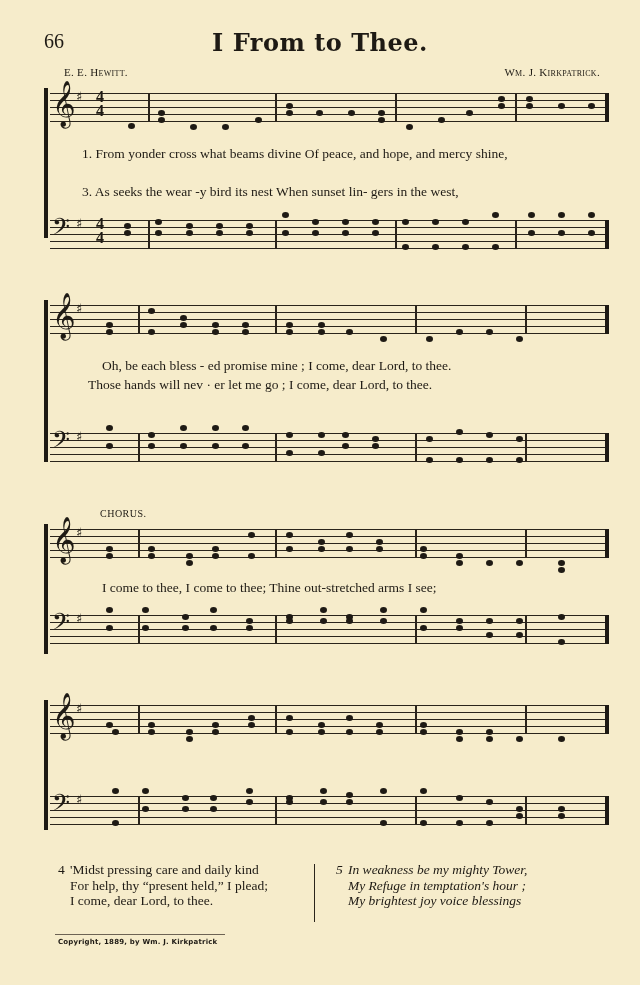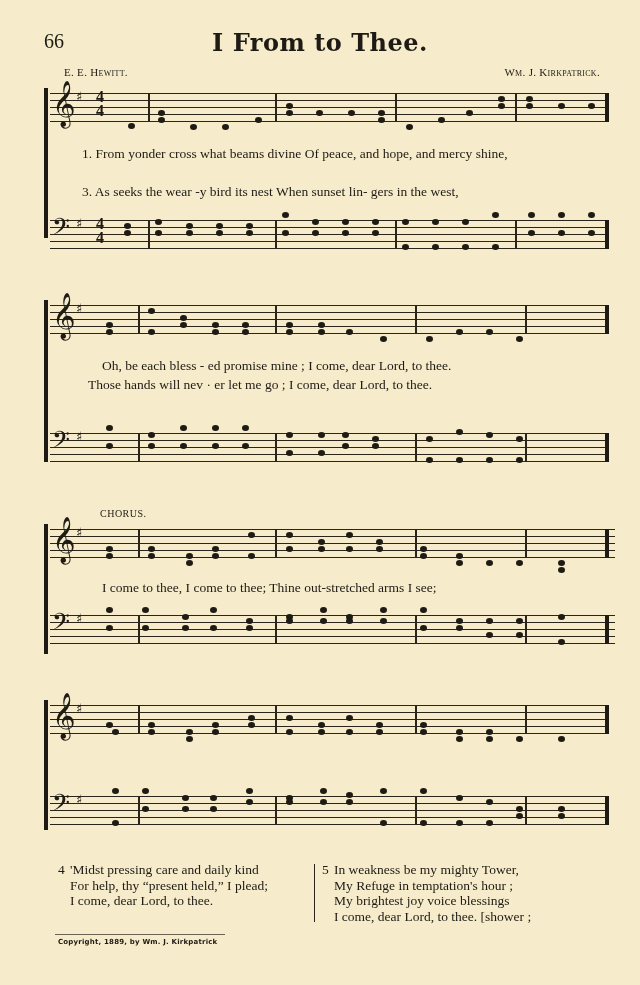--- a/index.html
+++ b/index.html
@@ -33,21 +33,21 @@
   .bclef { position:absolute; top:-4px; left:2px; font-size:28px; line-height:1; font-family:"DejaVu Sans", sans-serif; }
   .ks { position:absolute; top:-4px; left:26px; font-size:13px; font-family:"DejaVu Sans", sans-serif; }
   .ts { position:absolute; left:46px; top:-3px; font-size:16px; font-weight:bold; line-height:14px; text-align:center; }
   .note { position:absolute; width:7px; height:6px; border-radius:50%; background:#1e1a14; }
   .lyric { position:absolute; font-size:13.5px; white-space:nowrap; }
   .chorus-label { position:absolute; font-size:10px; letter-spacing:0.5px; }
 
   .verses { position:absolute; top:862px; left:58px; width:560px; font-size:13.5px; line-height:15.5px; }
   .vcol { position:absolute; top:0; white-space:nowrap; }
   .vcol.a { left:0; }
-  .vcol.b { left:264px; }
+  .vcol.b { left:278px;font-style:italic; }
   .vdiv { position:absolute; left:256px; top:2px; width:1px; height:58px; background:#2a241b; }
   .vnum { display:inline-block; width:12px; }
   .indent { padding-left:12px; }
   .copy-rule { position:absolute; left:55px; top:934px; width:170px; height:1px; background:#6d6354; }
   .copyright { position:absolute; left:58px; top:938px; font-size:7px; font-family:"DejaVu Sans", sans-serif; font-weight:bold; letter-spacing:0.2px; }
 </style>
 </head>
 <body>
 
 <div class="page-num">66</div>
@@ -217,21 +217,21 @@
       <div class="note" style="left:376px;top:24px"></div>
       <div class="note" style="left:406px;top:-4px"></div>
       <div class="note" style="left:406px;top:24px"></div>
       <div class="note" style="left:436px;top:-1px"></div>
       <div class="note" style="left:436px;top:24px"></div>
       <div class="note" style="left:466px;top:3px"></div>
       <div class="note" style="left:466px;top:24px"></div>
   </div>
 </div>
 
-<div class="system" style="top:508px;height:160px;padding-left:6px;">
+<div class="system" style="top:508px;height:160px;">
   <div class="chorus-label" style="left:56px;top:0px">CHORUS.</div>
   <div class="brace" style="top:16px;height:130px;"></div>
   <div class="staff" style="top:21px;">
     <div class="line"></div>
       <div class="line"></div>
       <div class="line"></div>
       <div class="line"></div>
       <div class="line"></div>
     <span class="clef">𝄞</span>
     <span class="ks">♯</span>
@@ -402,18 +402,17 @@
   <div class="vcol a">
     <div><span class="vnum">4</span><span>'Midst pressing care and daily kind</span></div>
     <div class="indent">For help, thy “present held,” I plead;</div>
     <div class="indent">I come, dear Lord, to thee.</div>
   </div>
   <div class="vdiv"></div>
   <div class="vcol b">
     <div><span class="vnum">5</span><span>In weakness be my mighty Tower,</span></div>
     <div class="indent">My Refuge in temptation's hour ;</div>
     <div class="indent">My brightest joy voice blessings</div>
-    <div class="indent">I come, dear Lord, to thee.  [shower ;</div>
   </div>
 </div>
 
 <div class="copy-rule"></div>
 <div class="copyright">Copyright, 1889, by Wm. J. Kirkpatrick</div>
 
 </body></html>

